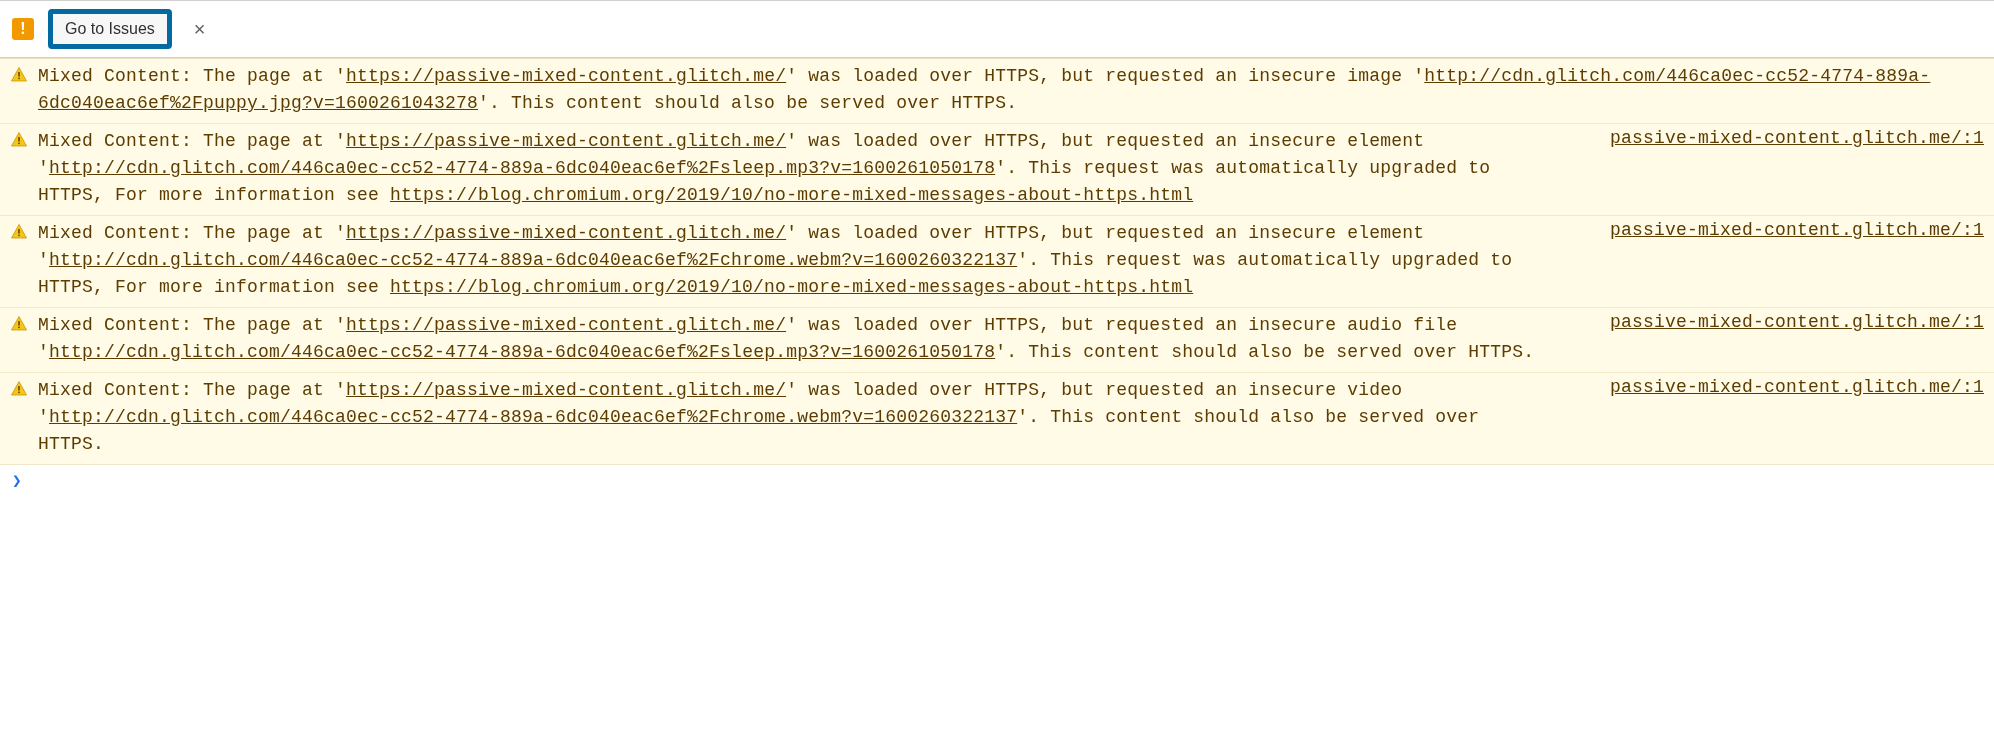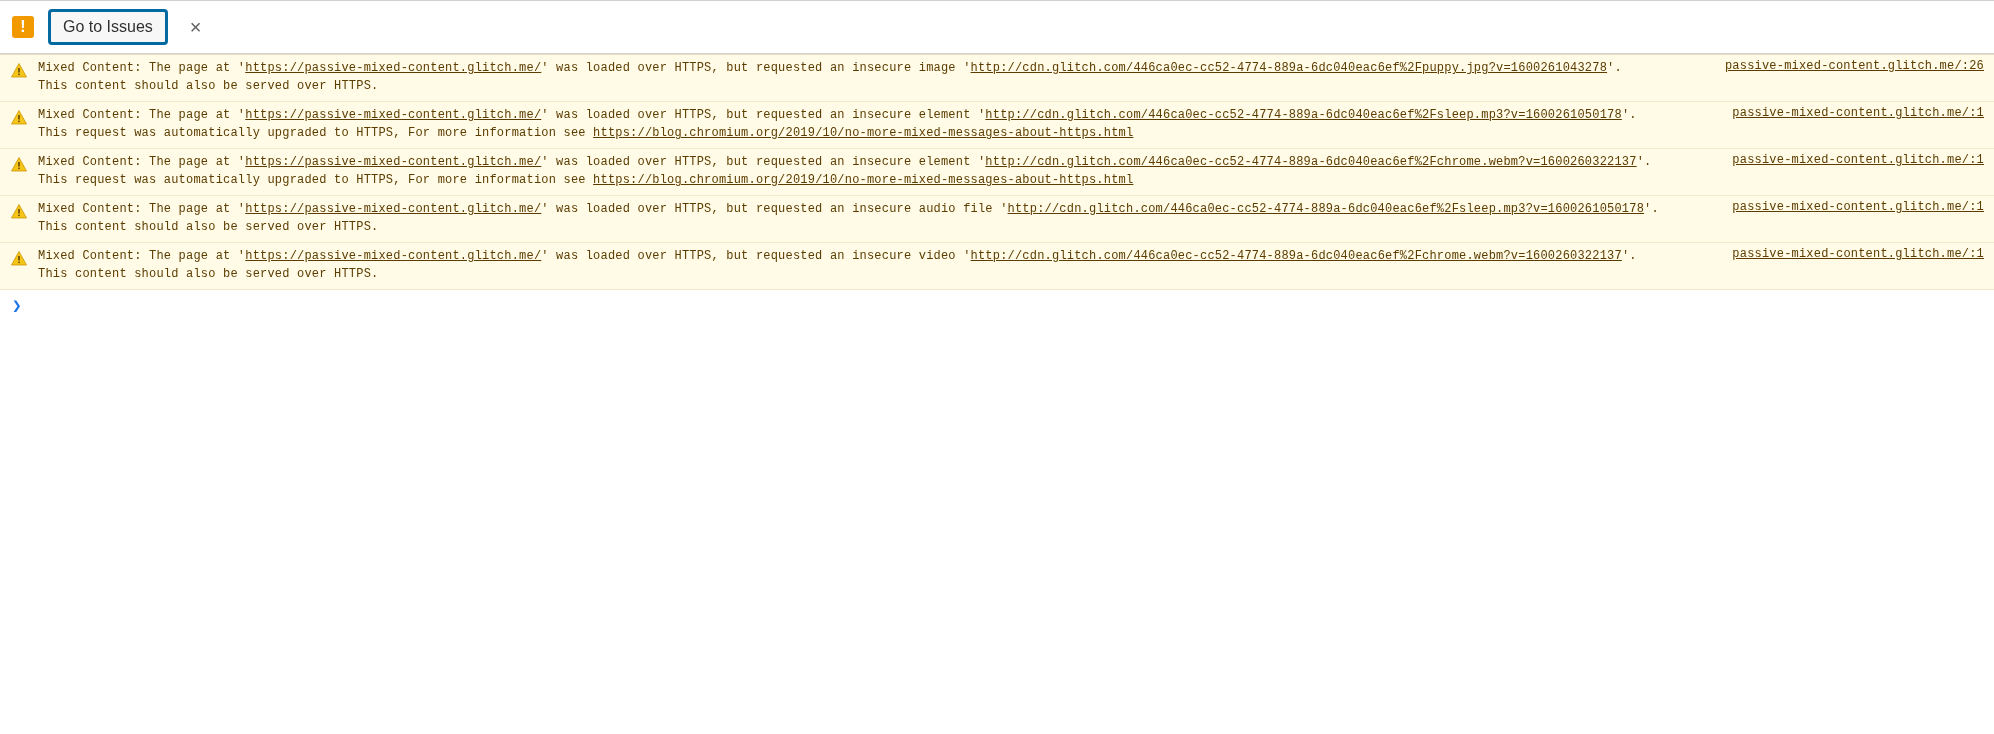--- a/index.html
+++ b/index.html
@@ -30,21 +30,21 @@
     color: #ffffff;
     font-weight: bold;
     flex-shrink: 0;
     font-size: 16px;
   }
   .issues-text {
     flex: 1;
     color: #303030;
   }
   .go-to-issues {
-    border: 3px solid #0369a1;
+    border: 5px solid #0369a1;
     background: #f7f7f7;
     border-radius: 4px;
     padding: 6px 12px;
     font-size: 16px;
     cursor: pointer;
     color: #303030;
   }
   .close-btn {
     cursor: pointer;
     font-size: 20px;
@@ -55,21 +55,21 @@
   .console-list {
     border-top: 1px solid #e8e0c0;
   }
   .row {
     display: flex;
     align-items: flex-start;
     background: #fffbe6;
     border-bottom: 1px solid #f0e8c8;
     padding: 4px 10px 6px 10px;
     font-family: Consolas, "Courier New", monospace;
-    font-size: 12px;
+    font-size: 18px;
     letter-spacing: 0.2px;
     color: #5c3c00;
     gap: 10px;
   }
   .warn-icon {
     flex-shrink: 0;
     width: 18px;
     height: 18px;
     margin-top: 3px;
   }
@@ -108,21 +108,20 @@
 </div>
 
 <div class="console-list" id="console-list">
     <div class="row">
       <span class="warn-icon"><svg viewBox="0 0 24 24" width="18" height="18">
   <path d="M12 2 L22 20 L2 20 Z" fill="#f5c518" stroke="#c79100" stroke-width="1"></path>
   <rect x="11" y="8" width="2" height="6" fill="#5c3c00"></rect>
   <rect x="11" y="15.5" width="2" height="2" fill="#5c3c00"></rect>
 </svg></span>
       <div class="msg-body">Mixed Content: The page at '<span class="ulink">https://passive-mixed-content.glitch.me/</span>' was loaded over HTTPS, but requested an insecure image '<span class="ulink">http://cdn.glitch.com/446ca0ec-cc52-4774-889a-6dc040eac6ef%2Fpuppy.jpg?v=1600261043278</span>'. This content should also be served over HTTPS.</div>
-      <div class="msg-source">passive-mixed-content.glitch.me/:26</div>
     </div>
     <div class="row">
       <span class="warn-icon"><svg viewBox="0 0 24 24" width="18" height="18">
   <path d="M12 2 L22 20 L2 20 Z" fill="#f5c518" stroke="#c79100" stroke-width="1"></path>
   <rect x="11" y="8" width="2" height="6" fill="#5c3c00"></rect>
   <rect x="11" y="15.5" width="2" height="2" fill="#5c3c00"></rect>
 </svg></span>
       <div class="msg-body">Mixed Content: The page at '<span class="ulink">https://passive-mixed-content.glitch.me/</span>' was loaded over HTTPS, but requested an insecure element '<span class="ulink">http://cdn.glitch.com/446ca0ec-cc52-4774-889a-6dc040eac6ef%2Fsleep.mp3?v=1600261050178</span>'. This request was automatically upgraded to HTTPS, For more information see <span class="ulink">https://blog.chromium.org/2019/10/no-more-mixed-messages-about-https.html</span></div>
       <div class="msg-source">passive-mixed-content.glitch.me/:1</div>
     </div>

